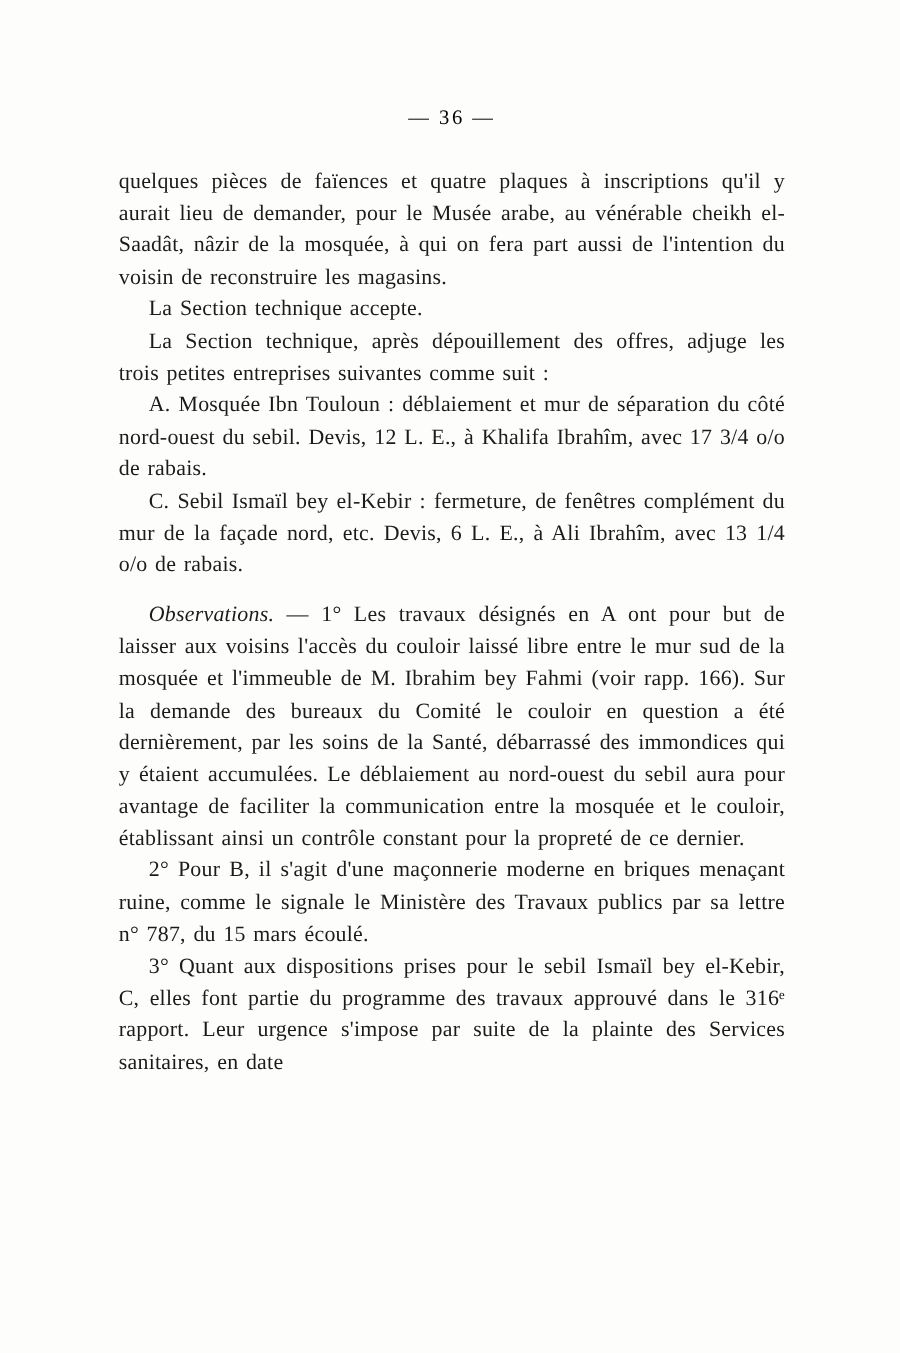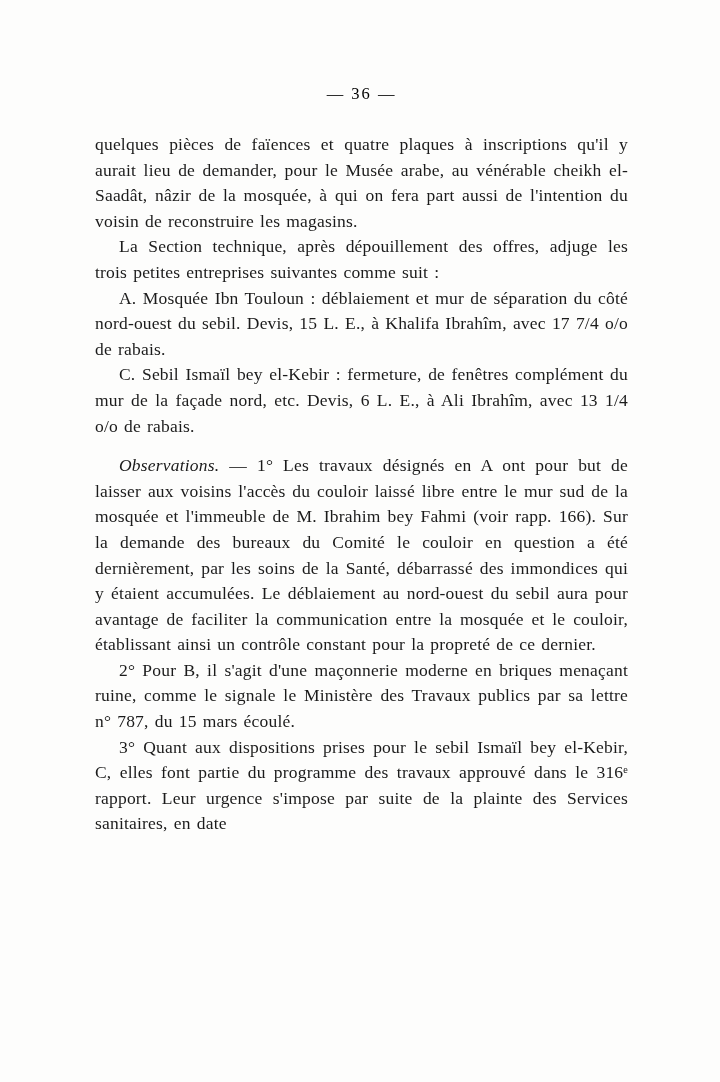--- a/index.html
+++ b/index.html
@@ -71,20 +71,21 @@
     letter-spacing: 1.5px;
   }
 </style>
 </head>
 <body>
 
 <div class="scan-page">
   <div class="page-number">— 36 —</div>
   <div class="text-block" id="text-block">
       <p class="body-para no-indent">quelques pièces de faïences et quatre plaques à inscriptions qu'il y aurait lieu de demander, pour le Musée arabe, au vénérable cheikh el-Saadât, nâzir de la mosquée, à qui on fera part aussi de l'intention du voisin de reconstruire les magasins.</p>
+      <p class="body-para">La Section technique accepte.</p>
       <p class="body-para">La Section technique, après dépouillement des offres, adjuge les trois petites entreprises suivantes comme suit :</p>
-      <p class="body-para">A. Mosquée Ibn Touloun : déblaiement et mur de séparation du côté nord-ouest du sebil. Devis, 15 L. E., à Khalifa Ibrahîm, avec 17 7/4 o/o de rabais.</p>
+      <p class="body-para">A. Mosquée Ibn Touloun : déblaiement et mur de séparation du côté nord-ouest du sebil. Devis, 12 L. E., à Khalifa Ibrahîm, avec 17 3/4 o/o de rabais.</p>
       <p class="body-para">C. Sebil Ismaïl bey el-Kebir : fermeture, de fenêtres complément du mur de la façade nord, etc. Devis, 6 L. E., à Ali Ibrahîm, avec 13 1/4 o/o de rabais.</p>
       <p class="body-para spaced"><em class="lead">Observations.</em> — 1° Les travaux désignés en A ont pour but de laisser aux voisins l'accès du couloir laissé libre entre le mur sud de la mosquée et l'immeuble de M. Ibrahim bey Fahmi (voir rapp. 166). Sur la demande des bureaux du Comité le couloir en question a été dernièrement, par les soins de la Santé, débarrassé des immondices qui y étaient accumulées. Le déblaiement au nord-ouest du sebil aura pour avantage de faciliter la communication entre la mosquée et le couloir, établissant ainsi un contrôle constant pour la propreté de ce dernier.</p>
       <p class="body-para">2° Pour B, il s'agit d'une maçonnerie moderne en briques menaçant ruine, comme le signale le Ministère des Travaux publics par sa lettre n° 787, du 15 mars écoulé.</p>
       <p class="body-para">3° Quant aux dispositions prises pour le sebil Ismaïl bey el-Kebir, C, elles font partie du programme des travaux approuvé dans le 316ᵉ rapport. Leur urgence s'impose par suite de la plainte des Services sanitaires, en date</p>
     </div>
 </div>
 
 </body></html>

